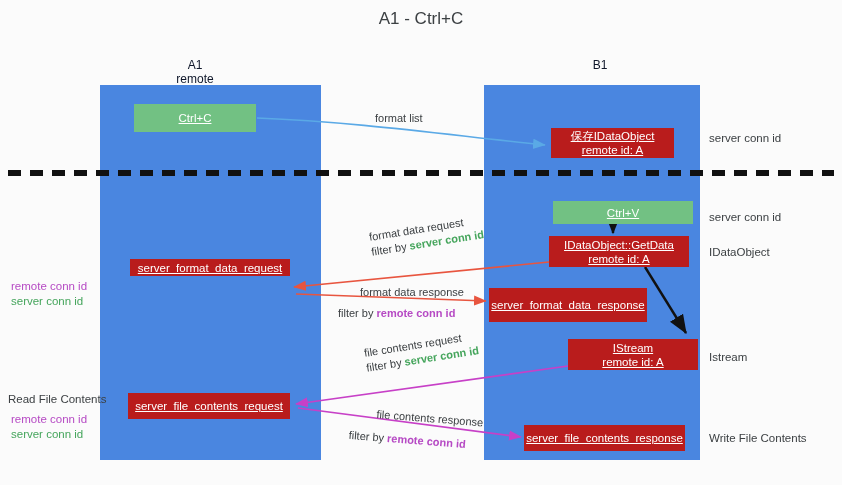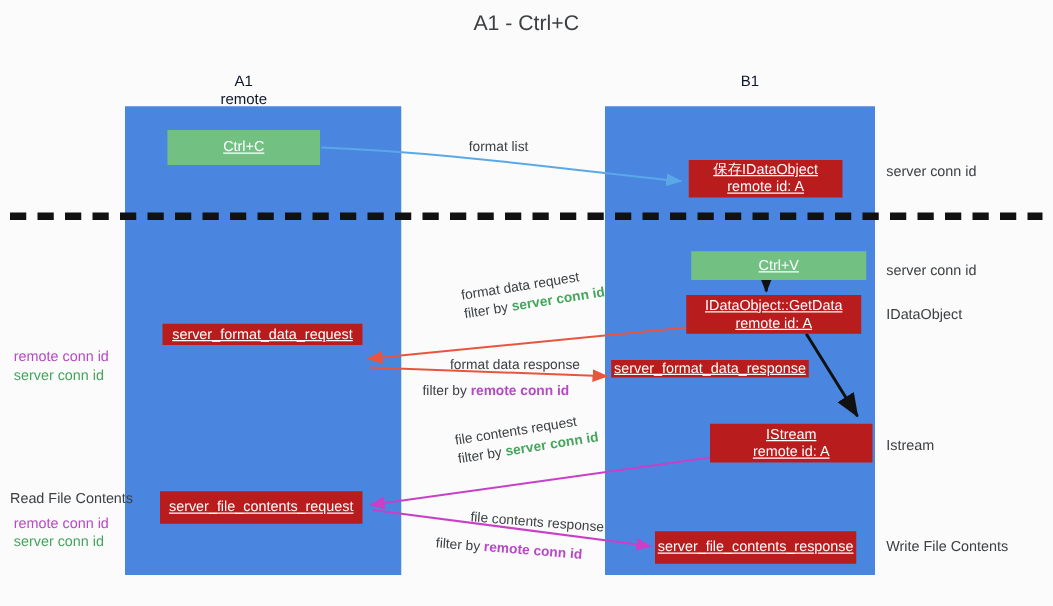--- a/index.html
+++ b/index.html
@@ -127,21 +127,21 @@
 
   <div class="node orange" style="left:549px;top:236px;width:140px;height:31px;">
     <div>IDataObject::GetData</div>
     <div>remote id: A</div>
   </div>
 
   <div class="node orange" style="left:130px;top:259px;width:160px;height:17px;">
     <div>server_format_data_request</div>
   </div>
 
-  <div class="node orange" style="left:489px;top:288px;width:158px;height:14px;">
+  <div class="node orange" style="left:489px;top:288px;width:158px;height:34px;">
     <div>server_format_data_response</div>
   </div>
 
   <div class="node orange" style="left:568px;top:339px;width:130px;height:31px;">
     <div>IStream</div>
     <div>remote id: A</div>
   </div>
 
   <div class="node orange" style="left:524px;top:425px;width:161px;height:26px;">
     <div>server_file_contents_response</div>

